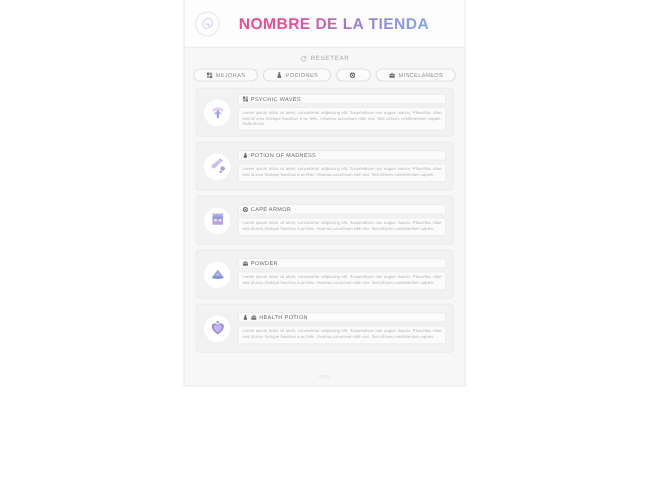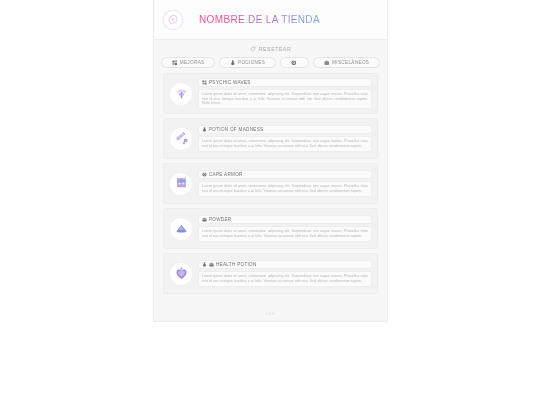--- a/index.html
+++ b/index.html
@@ -45,22 +45,22 @@
     border: 1px solid #f0eef5;
     display: flex;
     align-items: center;
     justify-content: center;
     flex: 0 0 auto;
     box-shadow: 0 0 1px rgba(160,140,190,0.35);
   }
   .logo-badge svg { display: block; }
   .shop-title {
     margin-left: 16px;
-    font-size: 10px;
-    font-weight: normal;
+    font-size: 13px;
+    font-weight: bold;
     letter-spacing: 0.35px;
     background: linear-gradient(90deg, #f0478f 0%, #e24f9c 28%, #9a7fd0 62%, #7ea6e8 100%);
     -webkit-background-clip: text;
     background-clip: text;
     -webkit-text-fill-color: transparent;
     color: #c065b4;
     white-space: nowrap;
   }
 
   

